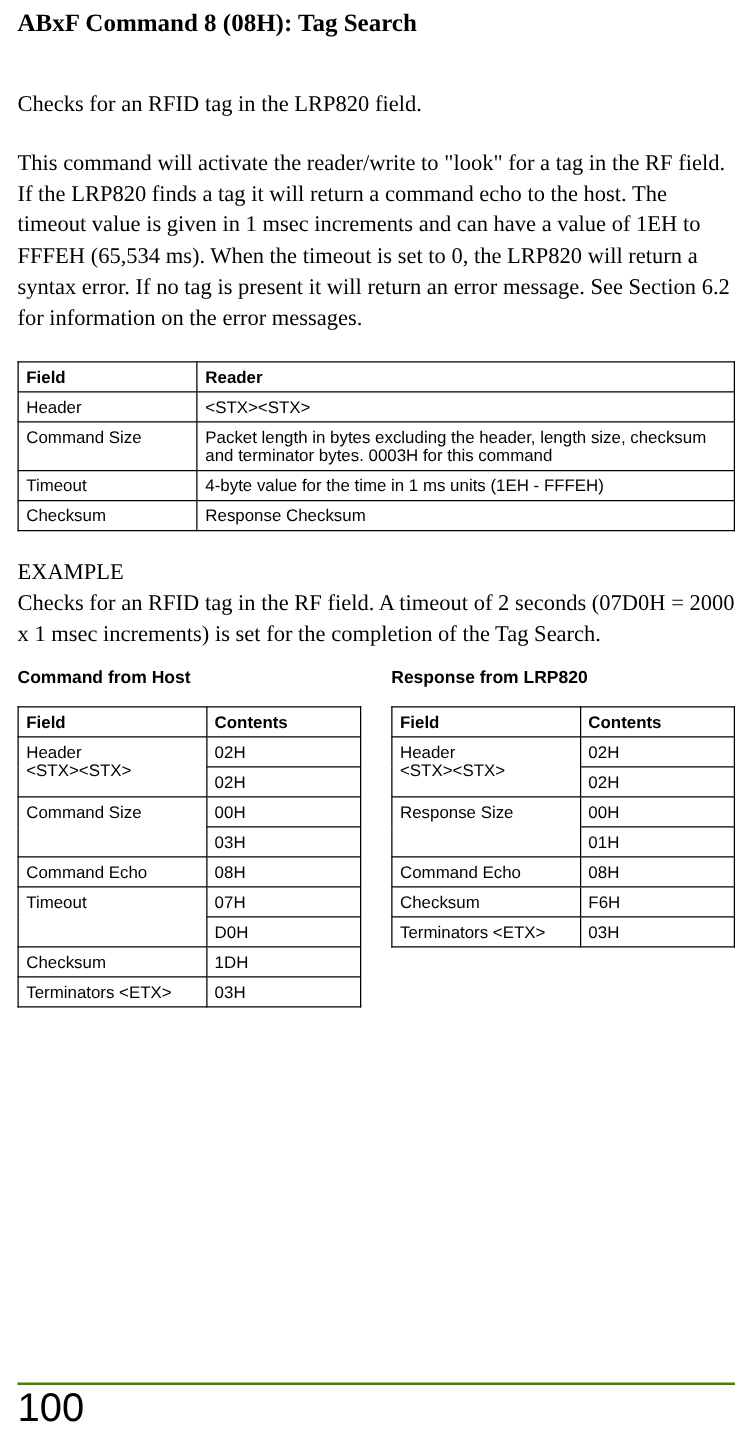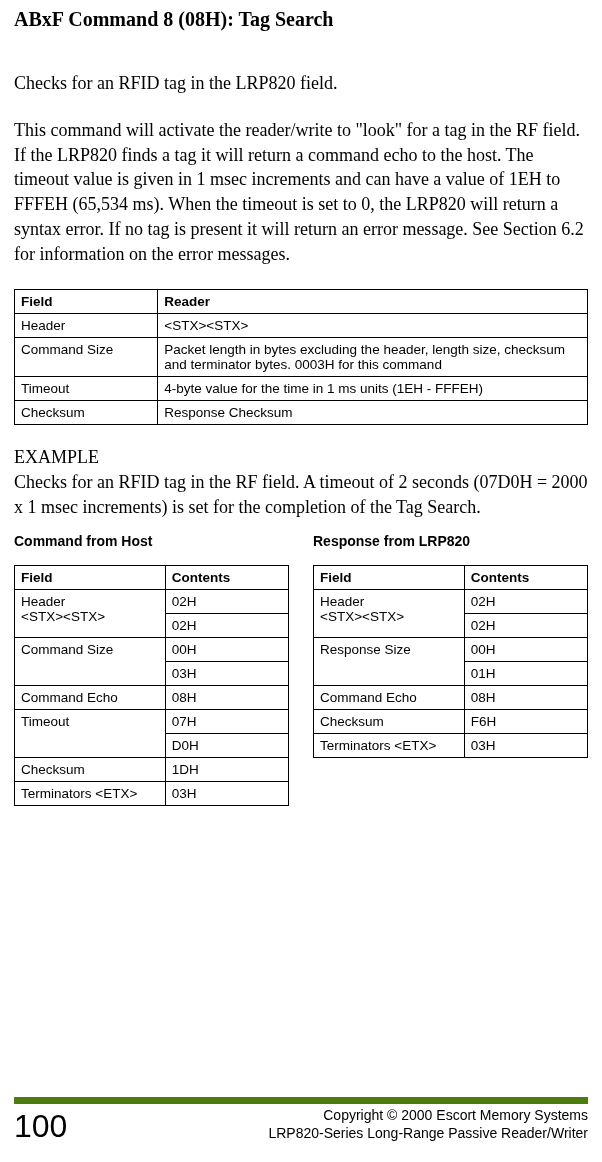--- a/index.html
+++ b/index.html
@@ -89,21 +89,21 @@
     .table-small .contents-col {
       width: 45%;
     }
     .footer {
       position: absolute;
       bottom: 20px;
       left: 14px;
       right: 14px;
     }
     .footer-line {
-      border-top: 7px solid #4d7c0f;
+      border-top: 2px solid #4d7c0f;
       display: flex;
       align-items: flex-end;
       justify-content: space-between;
       padding-top: 2px;
     }
     .page-num {
       font-family: Arial, Helvetica, sans-serif;
       font-size: 32px;
       font-weight: normal;
       line-height: 1;
@@ -239,18 +239,14 @@
       </tbody>
         </table>
     </div>
   </div>
 
 </div>
 
 <div class="footer">
   <div class="footer-line">
     <div class="page-num">100</div>
-    <div class="footer-text">
-      <div>Copyright © 2000 Escort Memory Systems</div>
-      <div>LRP820-Series Long-Range Passive Reader/Writer</div>
-    </div>
   </div>
 </div>
 
 </body></html>

